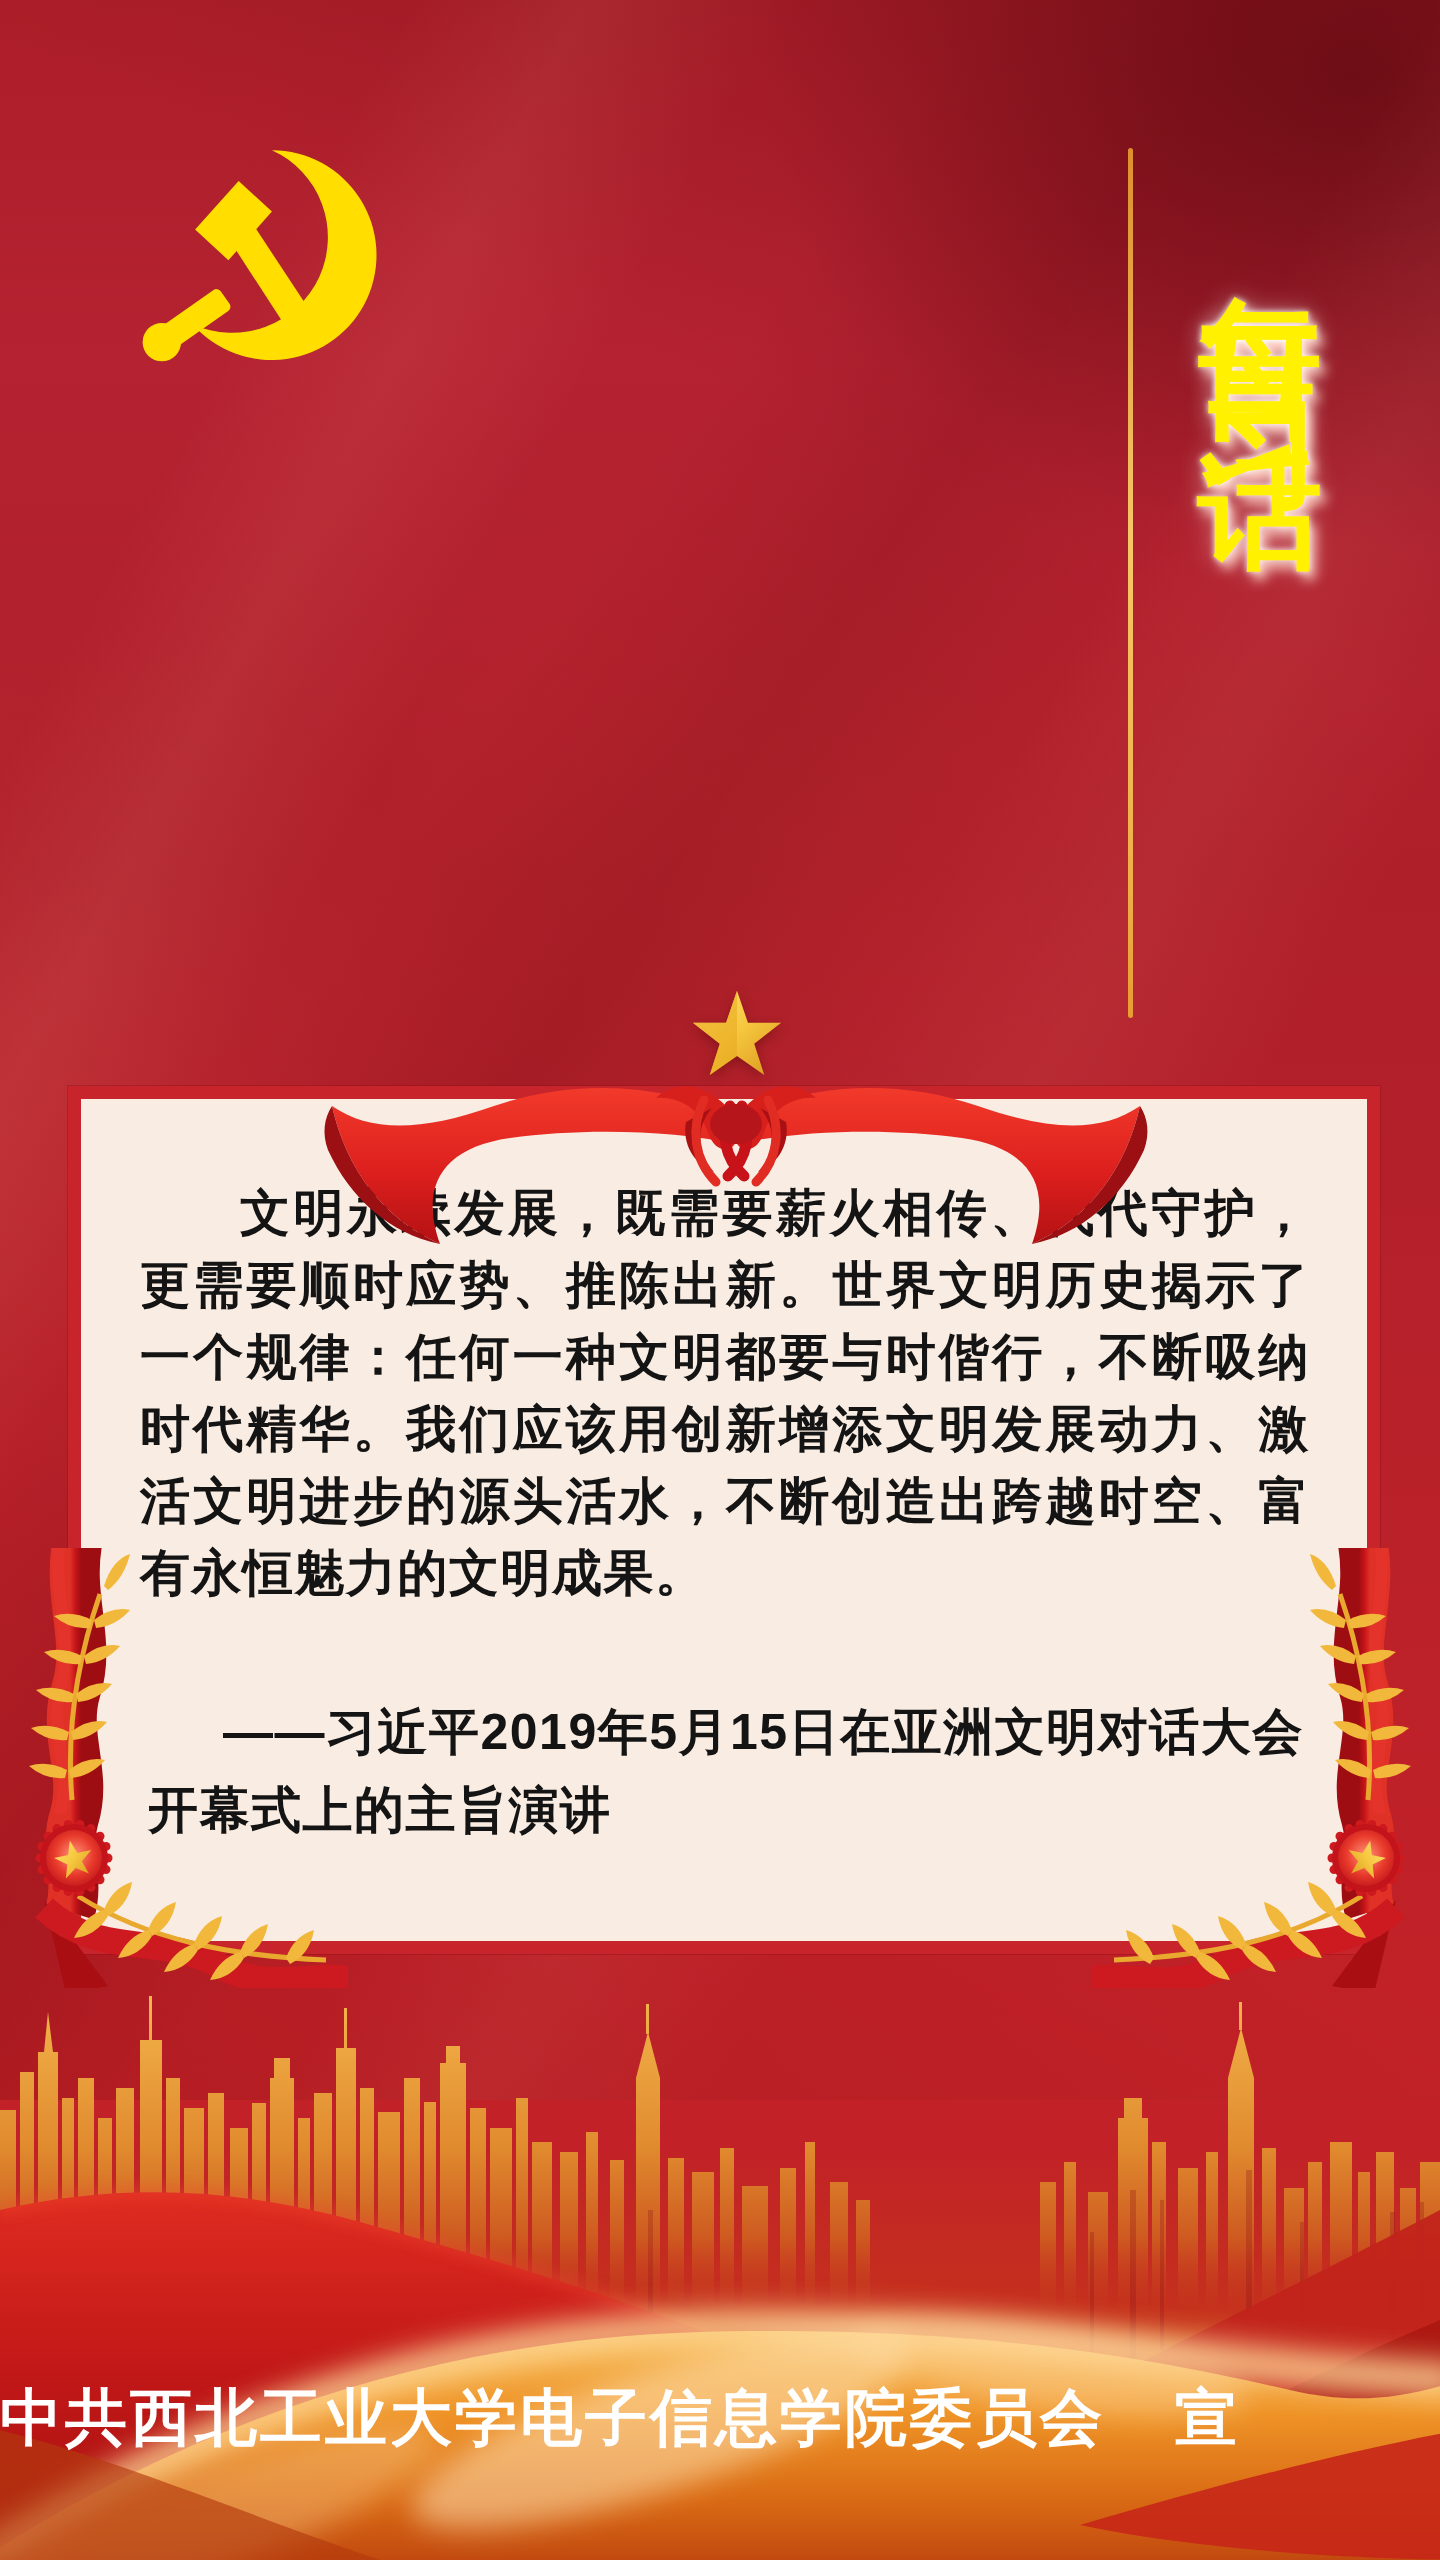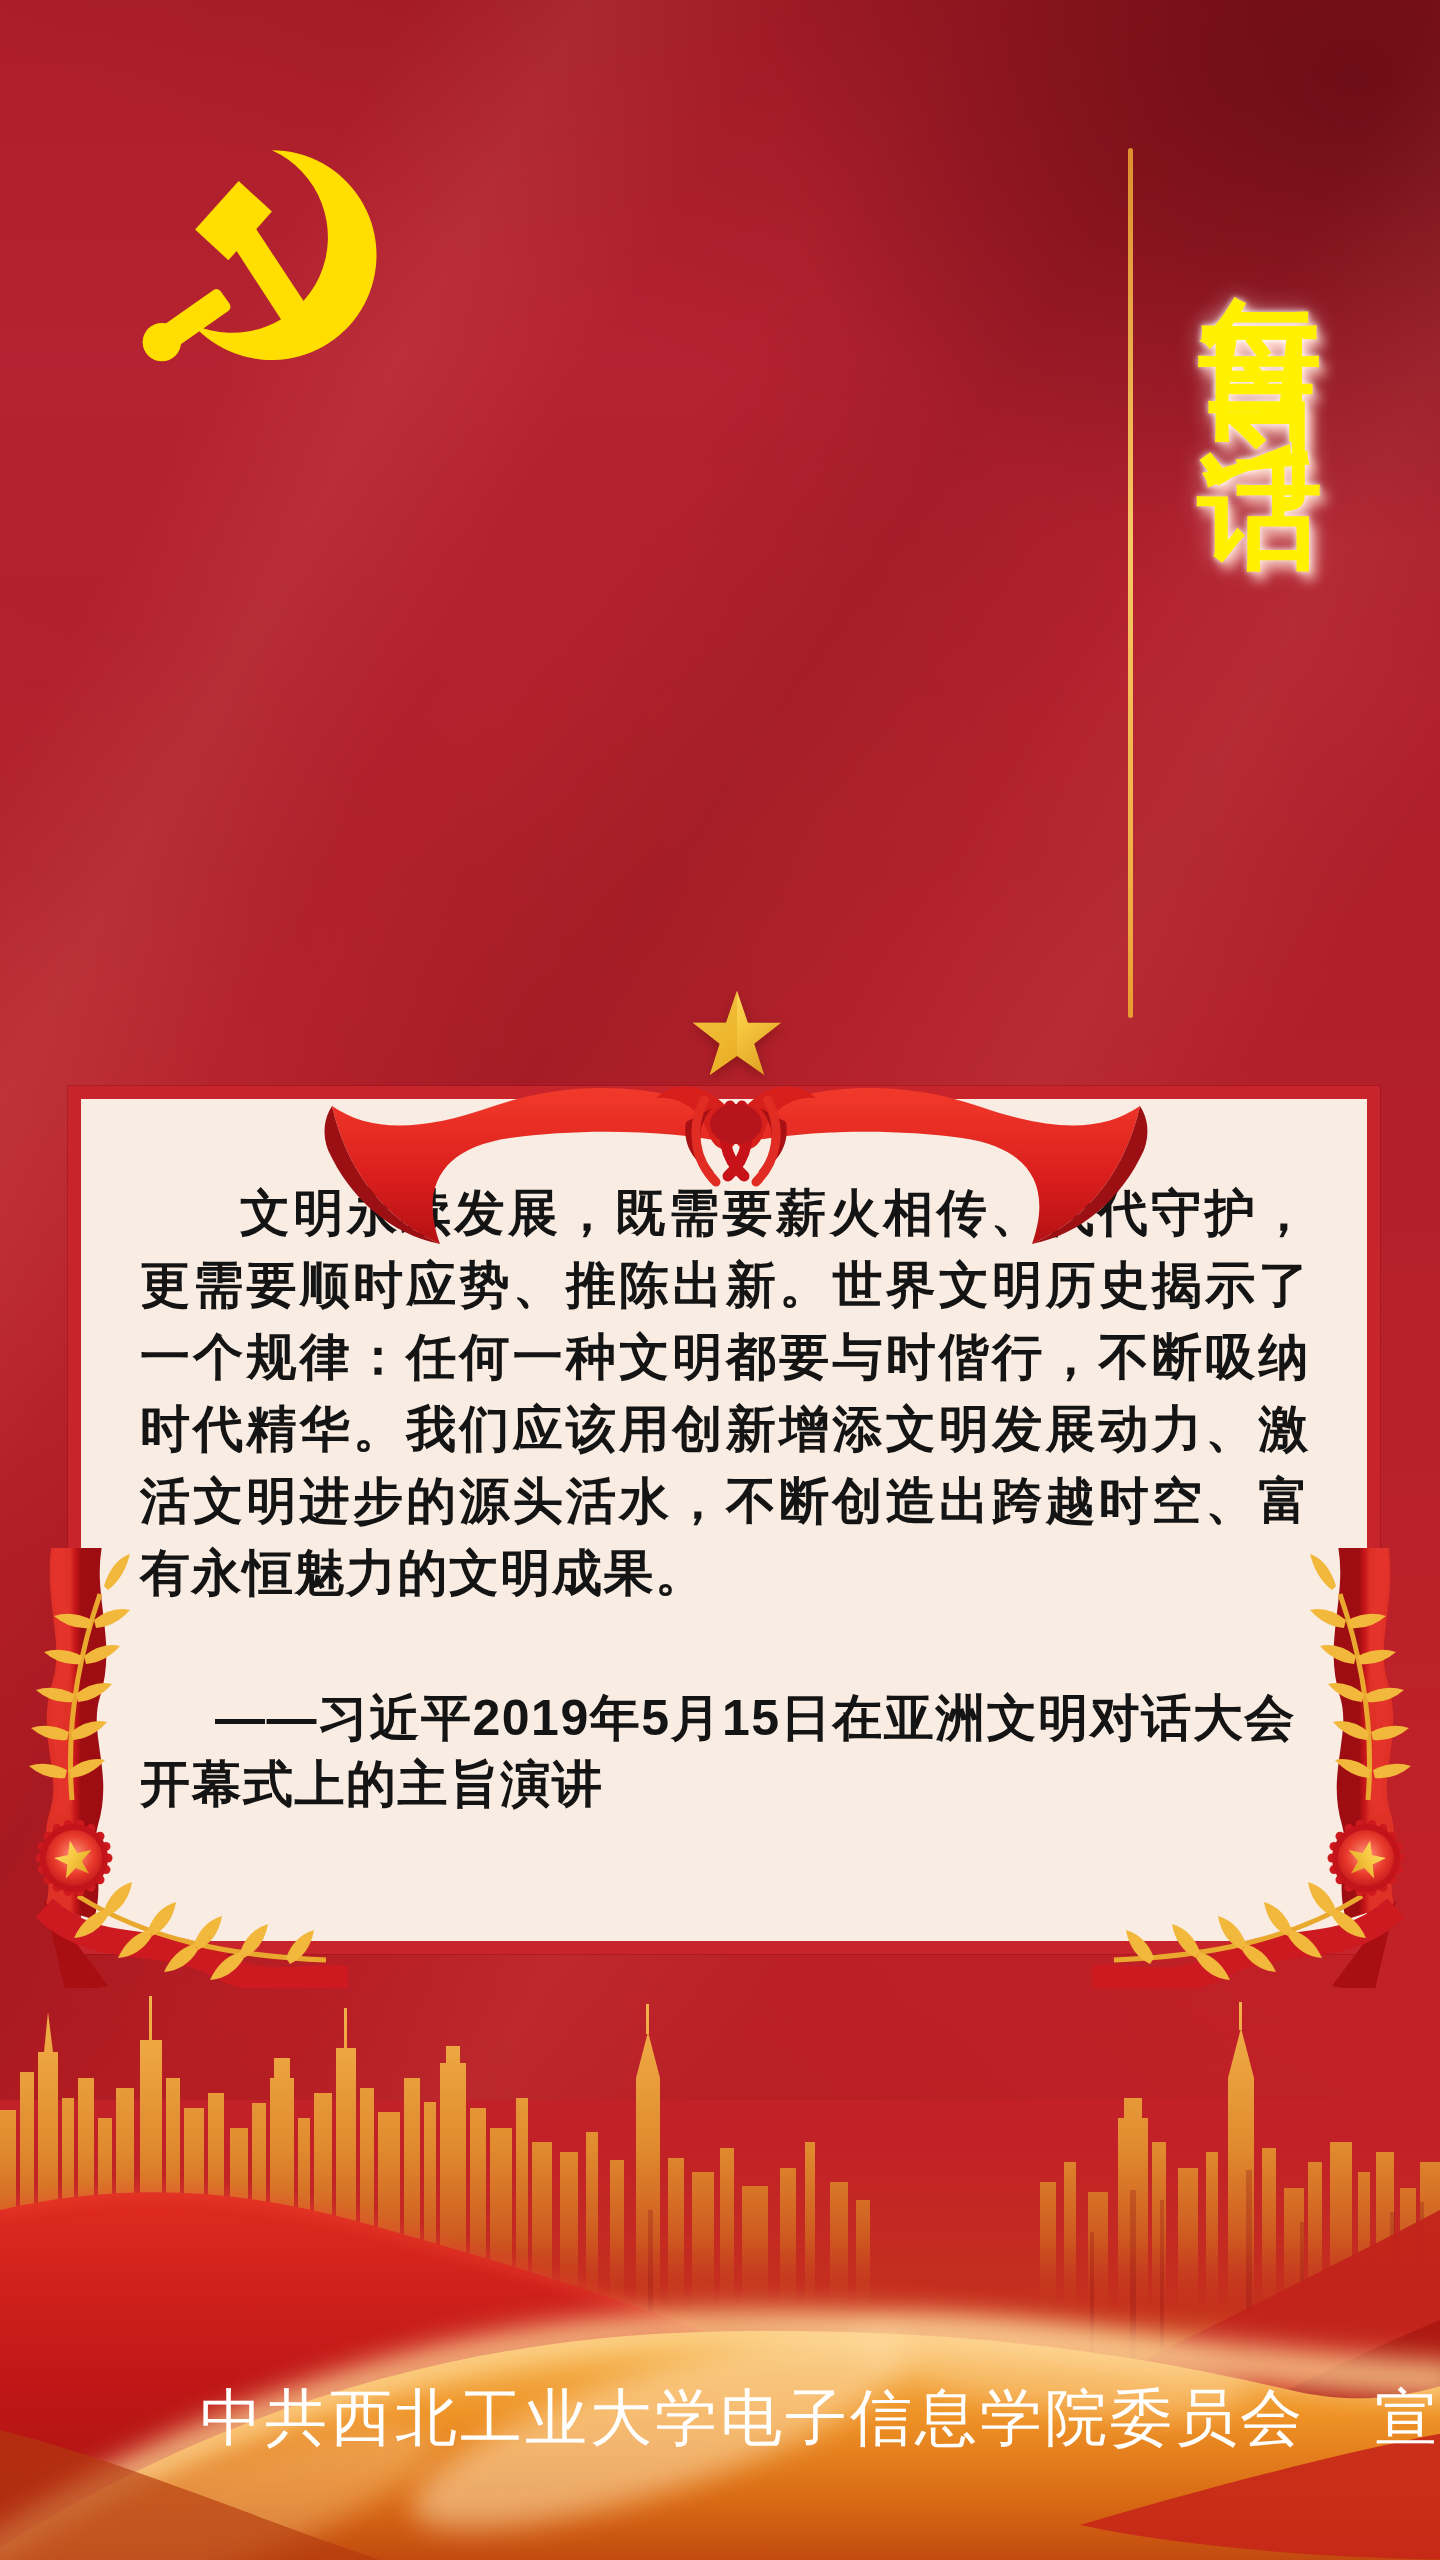--- a/index.html
+++ b/index.html
@@ -49,33 +49,33 @@
     background:#F9ECE2;
   }
   .quote-text{
     position:absolute;left:59px;top:78px;width:1170px;
     font-size:50px;line-height:72px;font-weight:700;letter-spacing:1.5px;
     color:#141414;text-align:justify;margin:0;
     text-indent:2em;
   }
   .attribution-text{
     position:absolute;left:59px;top:586px;width:1170px;
-    font-size:50px;line-height:66px;font-weight:700;letter-spacing:1.5px;
-    color:#141414;margin:0;text-indent:1.5em;
+    font-size:50px;line-height:78px;font-weight:700;letter-spacing:1.5px;
+    color:#141414;margin:8px;text-indent:1.5em;
   }
   
   .banner-svg{position:absolute;left:290px;top:1048px;width:895px;height:237px;}
   .star-top{position:absolute;left:686px;top:986px;width:102px;height:102px;filter:drop-shadow(0 4px 6px rgba(90,8,10,.45));}
   .corner-left{position:absolute;left:8px;top:1548px;width:340px;height:440px;}
   .corner-right{position:absolute;left:1092px;top:1548px;width:340px;height:440px;transform:scaleX(-1);}
   
   .bottom-svg{position:absolute;left:0;top:1960px;width:1440px;height:600px;}
   .footer-line{
-    position:absolute;left:0;top:2376px;width:1440px;text-align:right;
-    font-size:62px;font-weight:400;letter-spacing:3px;color:#FFFFFF;white-space:nowrap;
+    position:absolute;left:0;top:2376px;width:1440px;text-align:left;
+    font-size:62px;font-weight:700;letter-spacing:3px;color:#FFFFFF;white-space:nowrap;
   }
   .footer-line .suffix{margin-left:70px;}
   .hidden-defs{position:absolute;width:0;height:0;overflow:hidden;}
 </style>
 </head>
 <body>
 
 <div class="poster">
 
   <svg class="hidden-defs" aria-hidden="true">

